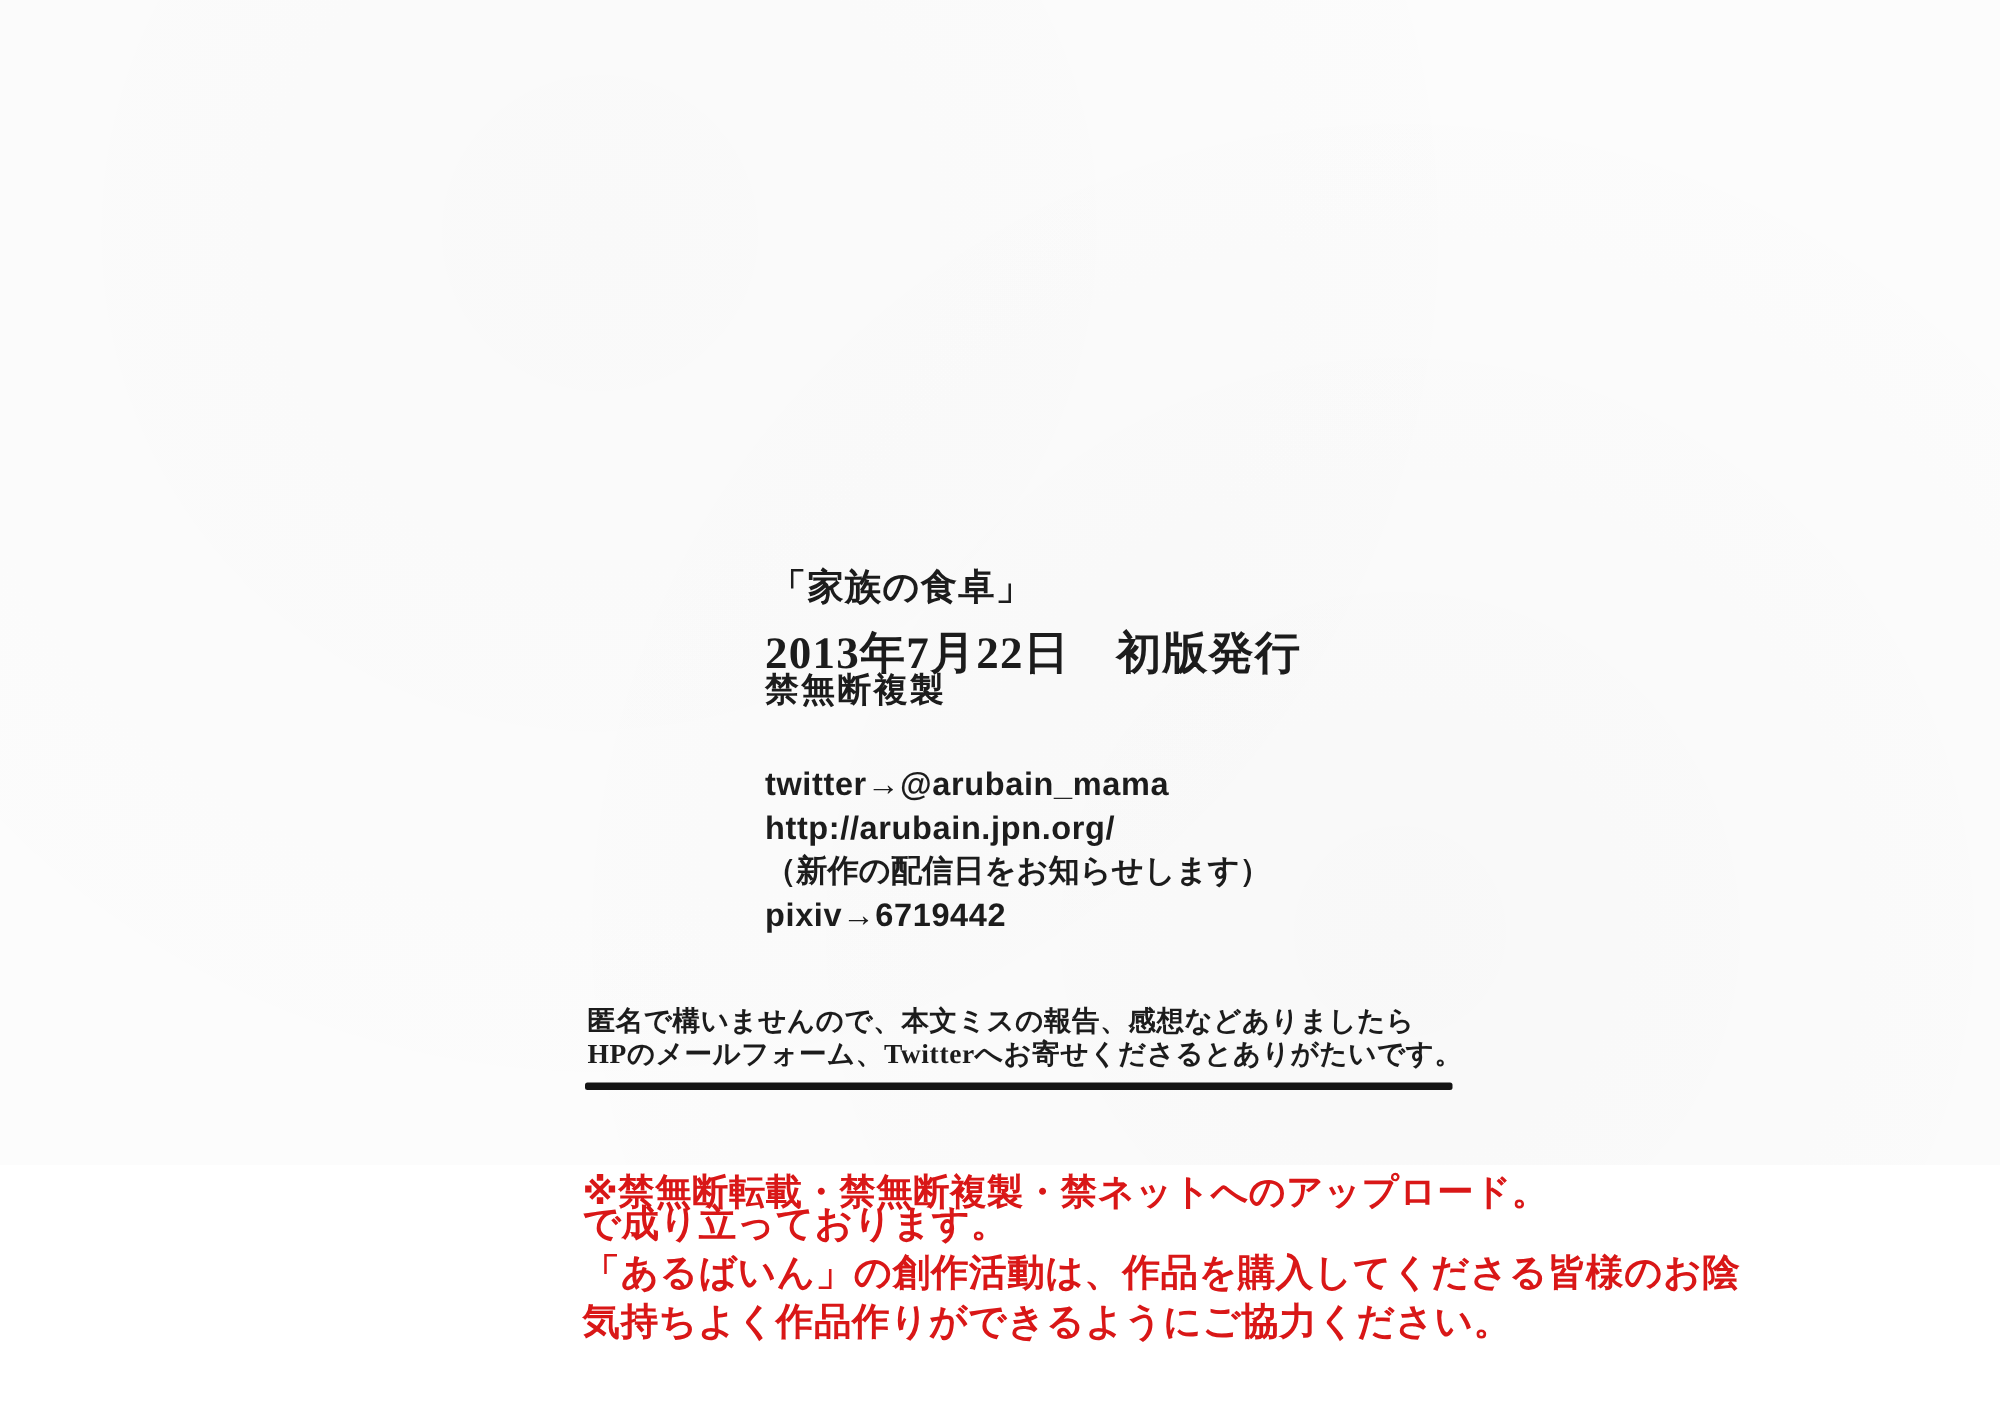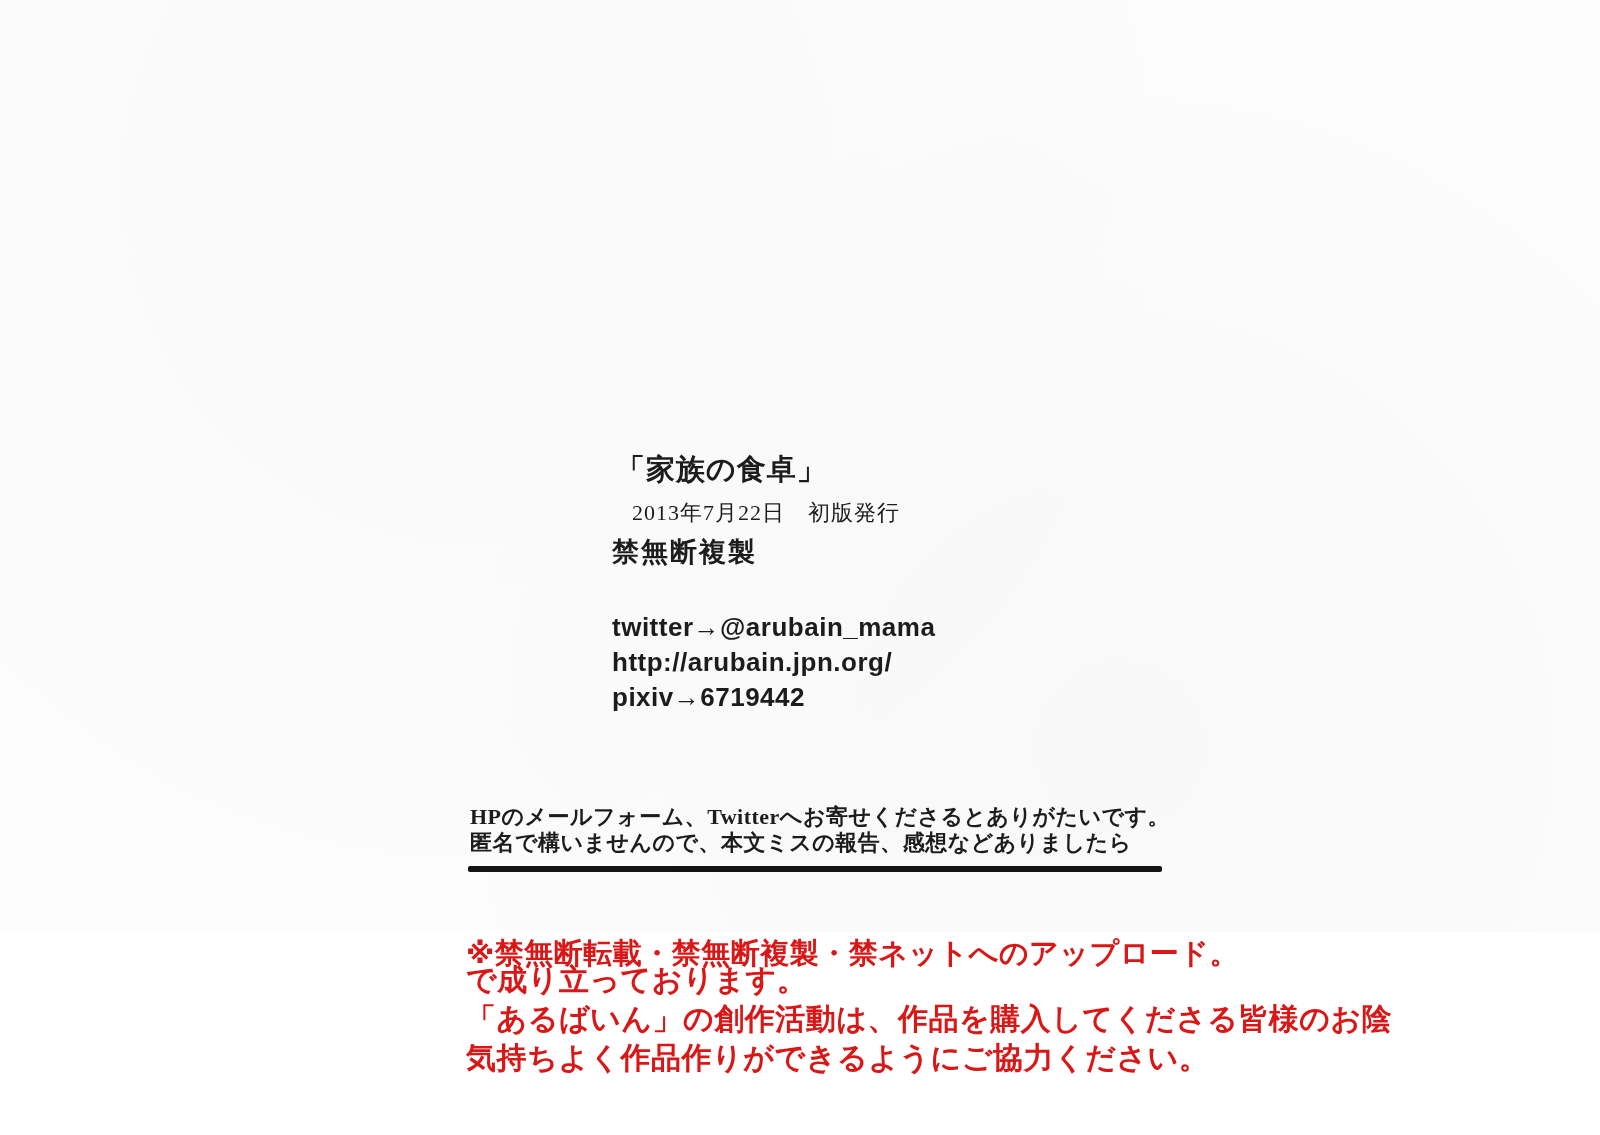--- a/index.html
+++ b/index.html
@@ -20,21 +20,21 @@
   .serif { font-family: "Liberation Serif", "DejaVu Serif", serif; }
   .sans  { font-family: "Liberation Sans", "DejaVu Sans", sans-serif; }
   .abs { position: absolute; white-space: nowrap; }
 
   .work-title {
     left: 616px; top: 450px;
     font-size: 29px; font-weight: 700; letter-spacing: 1px;
   }
   .edition-date {
     left: 612px; top: 498px;
-    font-size: 22px; font-weight: 400; letter-spacing: 1px; margin-left: 20px;
+    font-size: 36px; font-weight: 700; letter-spacing: 1px;
   }
   .circle-name {
     left: 612px; top: 534px;
     font-size: 27px; font-weight: 700; letter-spacing: 2px;
   }
   .contact-block {
     position: absolute; left: 612px; top: 610px;
     font-size: 26px; font-weight: 700;
     line-height: 35px; letter-spacing: 0.5px;
     white-space: nowrap;
@@ -75,26 +75,27 @@
 
   <div class="abs serif work-title">「家族の食卓」</div>
 
   <div class="abs serif edition-date">2013年7月22日　初版発行</div>
 
   <div class="abs sans circle-name">禁無断複製</div>
 
   <div class="contact-block sans">
     <div>twitter→@arubain_mama</div>
     <div>http://arubain.jpn.org/</div>
+    <div class="contact-note">（新作の配信日をお知らせします）</div>
     <div>pixiv→6719442</div>
   </div>
 
   <div class="feedback-block serif">
+    <div>匿名で構いませんので、本文ミスの報告、感想などありましたら</div>
     <div>HPのメールフォーム、Twitterへお寄せくださるとありがたいです。</div>
-    <div>匿名で構いませんので、本文ミスの報告、感想などありましたら</div>
   </div>
 
   <div class="divider-rule"></div>
 
   <div class="abs sans red prohibition">※禁無断転載・禁無断複製・禁ネットへのアップロード。</div>
 
   <div class="support-block sans red">
     <div>で成り立っております。</div>
     <div>「あるばいん」の創作活動は、作品を購入してくださる皆様のお陰</div>
     <div>気持ちよく作品作りができるようにご協力ください。</div>

